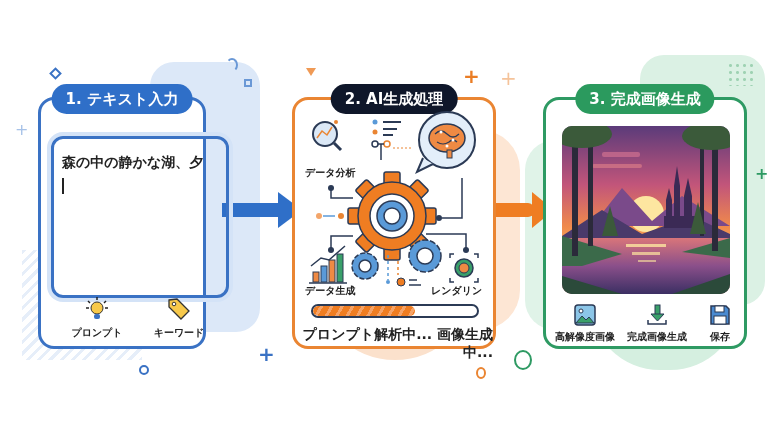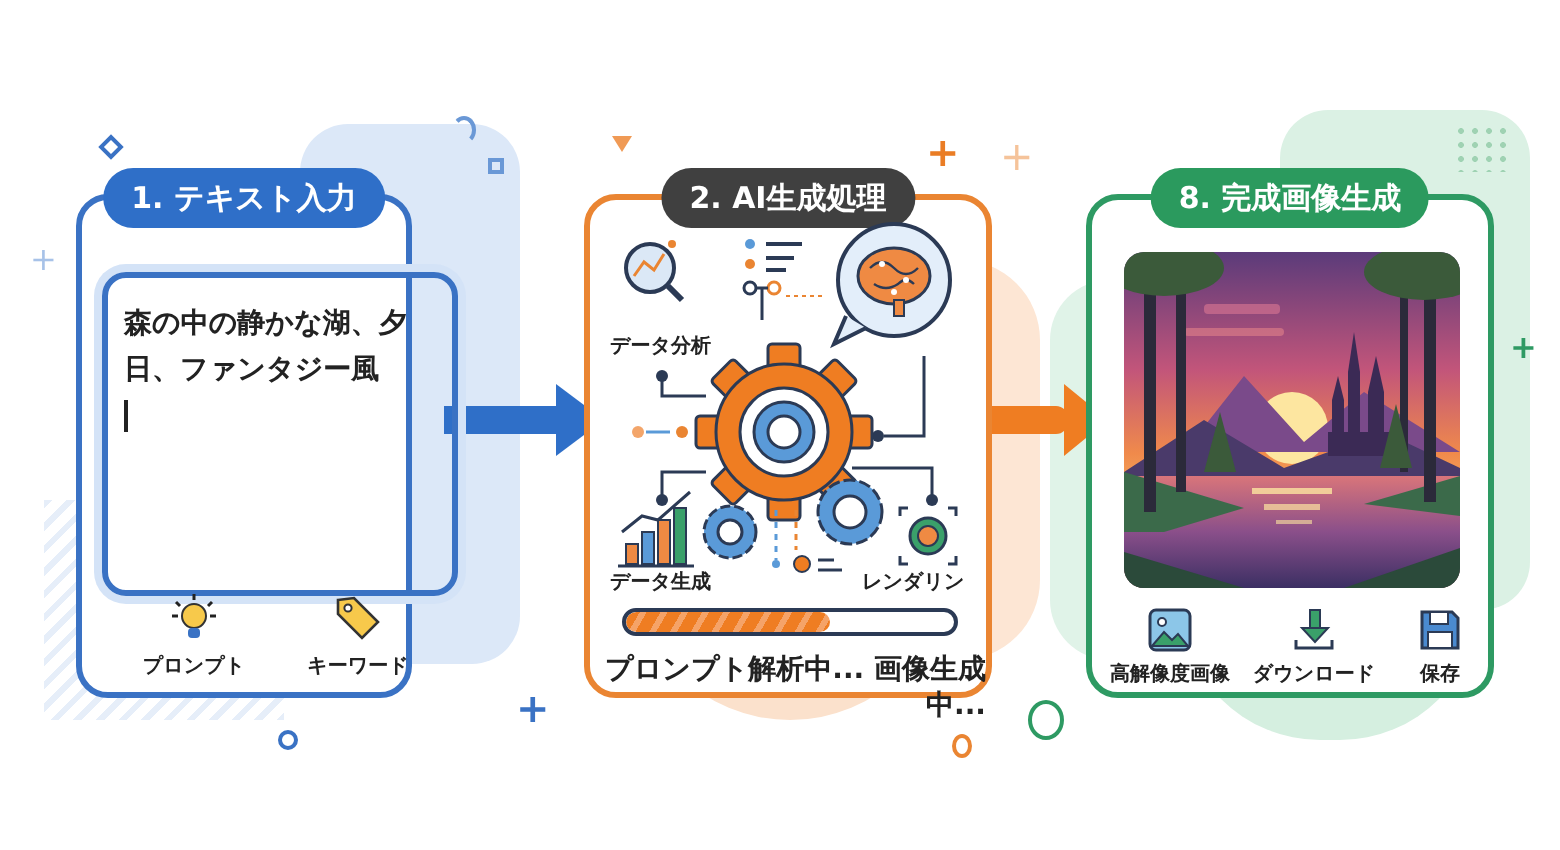--- a/index.html
+++ b/index.html
@@ -16,21 +16,21 @@
   .card-blue { left: 38px; top: 97px; width: 168px; height: 252px; border-color: #3a72c4; }
   .card-orange { left: 292px; top: 97px; width: 204px; height: 252px; border-color: #ea8532; }
   .card-green { left: 543px; top: 97px; width: 204px; height: 252px; border-color: #2e9a63; }
 
   .pill {
     position: absolute; top: -16px; left: 50%; transform: translateX(-50%);
     height: 30px; border-radius: 15px; color: #fff; font-weight: bold; font-size: 15px;
     display: flex; align-items: center; justify-content: center; white-space: nowrap; padding: 0 14px;
   }
   .pill-blue { background: #2f6fc8; }
-  .pill-orange { background: #404040; }
+  .pill-orange { background: #0f172a; }
   .pill-green { background: #2b9a5e; }
 
   .textarea {
     position: absolute; left: 10px; top: 24px; width: 178px; height: 162px;
     border: 3px solid #3a72c4; border-radius: 12px; box-shadow: 0 0 0 4px #d4e3f7;
     padding: 12px 8px; font-size: 14px; font-weight: bold; color: #222; line-height: 23px; margin-top: 12px;
   }
   .caret { display: inline-block; width: 2px; height: 16px; background: #222; vertical-align: middle; }
 
   .tool { position: absolute; display: flex; flex-direction: column; align-items: center; font-size: 10px; font-weight: bold; color: #222; }
@@ -85,21 +85,20 @@
 </svg>
 <svg class="arrow" style="left:474px;top:190px;" width="80" height="40" viewBox="0 0 80 40">
   <rect x="0" y="13" width="60" height="14" rx="6" fill="#ef7d22"></rect>
   <polygon points="58,2 80,20 58,38" fill="#ef7d22"></polygon>
 </svg>
 
 <div class="card card-blue">
   <div class="pill pill-blue">1. テキスト入力</div>
   <div class="textarea">
     <div>森の中の静かな湖、夕</div>
-    <div>日、ファンタジー風</div>
     <span class="caret"></span>
   </div>
   <div class="tool" style="left:26px;top:196px;width:60px;">
     <svg width="26" height="26" viewBox="0 0 26 26">
       <line x1="13" y1="1" x2="13" y2="4" stroke="#222" stroke-width="1.5"></line>
       <line x1="4" y1="5" x2="6" y2="7" stroke="#222" stroke-width="1.5"></line>
       <line x1="22" y1="5" x2="20" y2="7" stroke="#222" stroke-width="1.5"></line>
       <line x1="2" y1="12" x2="5" y2="12" stroke="#222" stroke-width="1.5"></line>
       <line x1="21" y1="12" x2="24" y2="12" stroke="#222" stroke-width="1.5"></line>
       <circle cx="13" cy="12" r="6" fill="#f7c94b" stroke="#333" stroke-width="1"></circle>
@@ -215,21 +214,21 @@
   <div class="label-small" style="left:10px;top:184px;">データ生成</div>
   <div class="label-small" style="left:136px;top:184px;">レンダリン</div>
 
   <div class="progress">
     <div class="progress-fill" style="width:62%;"></div>
   </div>
   <div class="status-text">プロンプト解析中... 画像生成中...</div>
 </div>
 
 <div class="card card-green">
-  <div class="pill pill-green">8. 完成画像生成</div>
+  <div class="pill pill-green">3. 完成画像生成</div>
 
   <div class="scene">
     <svg width="168" height="168" viewBox="0 0 168 168">
       <defs>
         <linearGradient id="sky" x1="0" y1="0" x2="0" y2="1">
           <stop offset="0" stop-color="#5b3b7a"></stop>
           <stop offset="0.35" stop-color="#c2557a"></stop>
           <stop offset="0.6" stop-color="#f08a4b"></stop>
           <stop offset="0.75" stop-color="#f7b262"></stop>
         </linearGradient>
@@ -284,21 +283,21 @@
       <polygon points="2,19 8,12 12,16 15,13 20,19" fill="#3aa06a" stroke="#2b3a55" stroke-width="1"></polygon>
     </svg>
     <span>高解像度画像</span>
   </div>
   <div class="tool" style="left:78px;top:204px;width:66px;">
     <svg width="22" height="22" viewBox="0 0 22 22">
       <rect x="9" y="1" width="5" height="10" fill="#3aa06a" stroke="#2b3a55" stroke-width="1"></rect>
       <polygon points="5,10 18,10 11.5,17" fill="#3aa06a" stroke="#2b3a55" stroke-width="1"></polygon>
       <path d="M2 16 v4 h18 v-4" fill="none" stroke="#2b3a55" stroke-width="1.5"></path>
     </svg>
-    <span>ダウンロード</span>
+    <span>完成画像生成</span>
   </div>
   <div class="tool" style="left:152px;top:204px;width:44px;">
     <svg width="22" height="22" viewBox="0 0 22 22">
       <path d="M2 2 h15 l3 3 v15 h-18 Z" fill="#4a8ad0" stroke="#2b3a55" stroke-width="1.5"></path>
       <rect x="6" y="2" width="9" height="6" fill="#fff" stroke="#2b3a55" stroke-width="1"></rect>
       <rect x="5" y="12" width="12" height="8" fill="#fff" stroke="#2b3a55" stroke-width="1"></rect>
     </svg>
     <span>保存</span>
   </div>
 </div>

